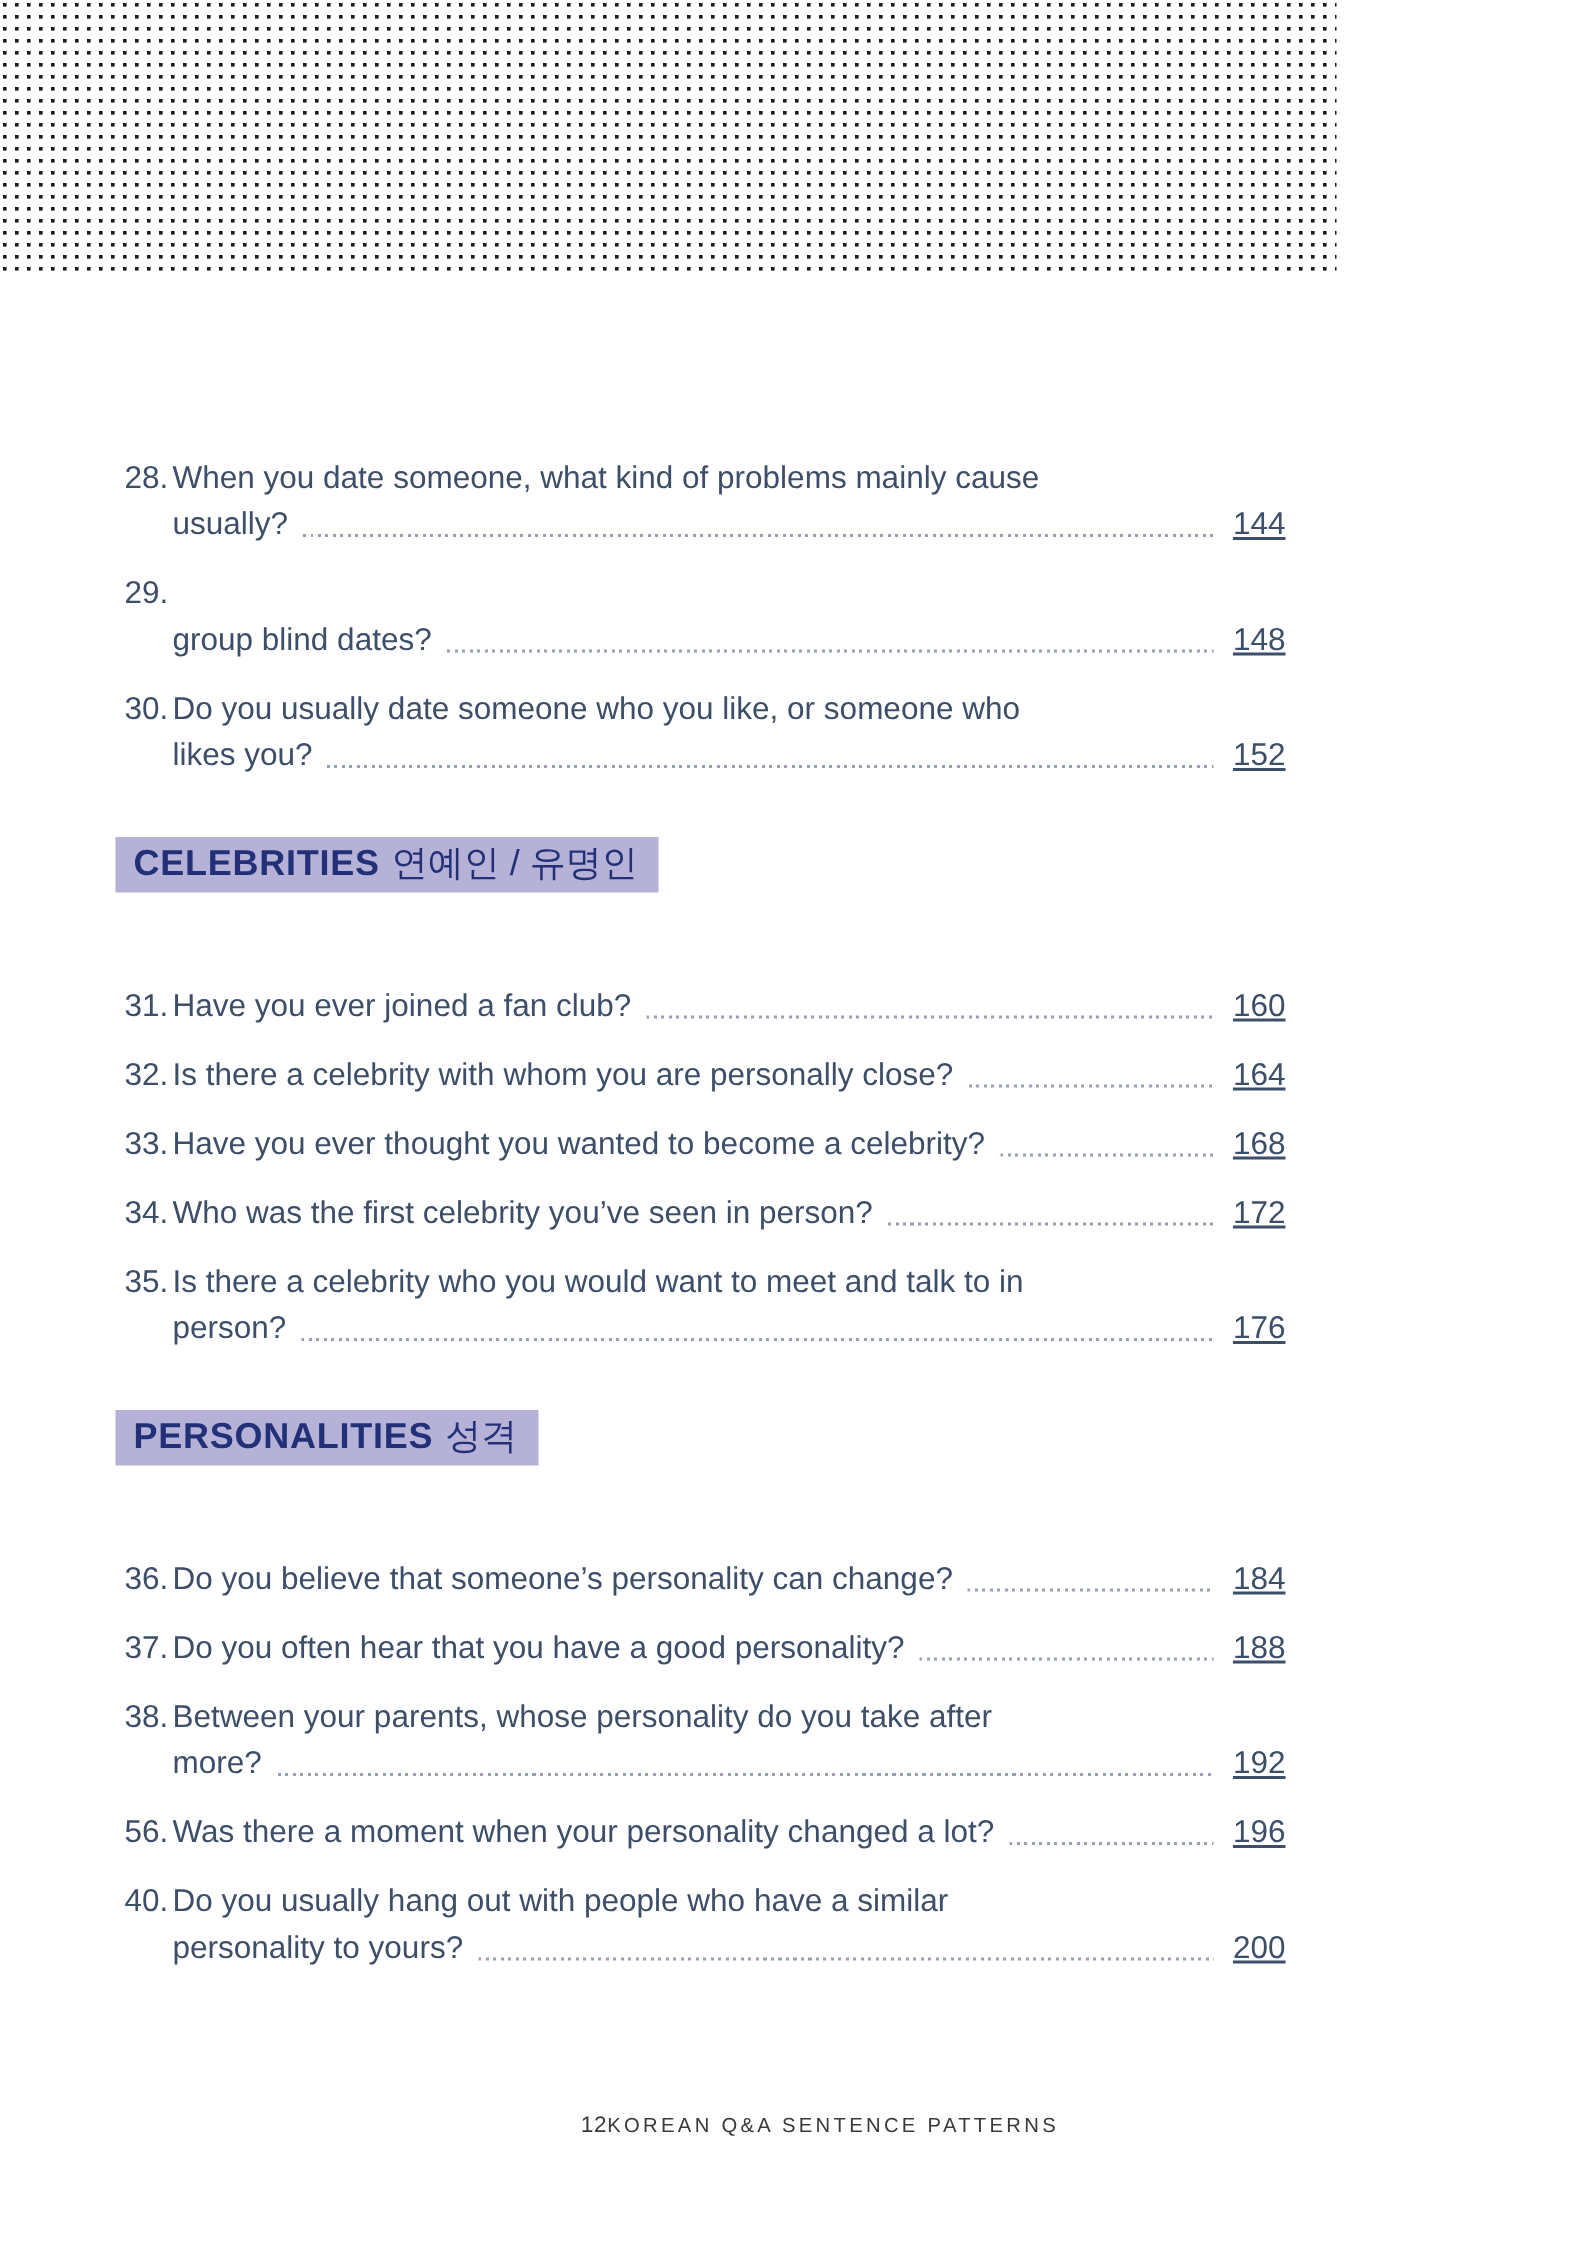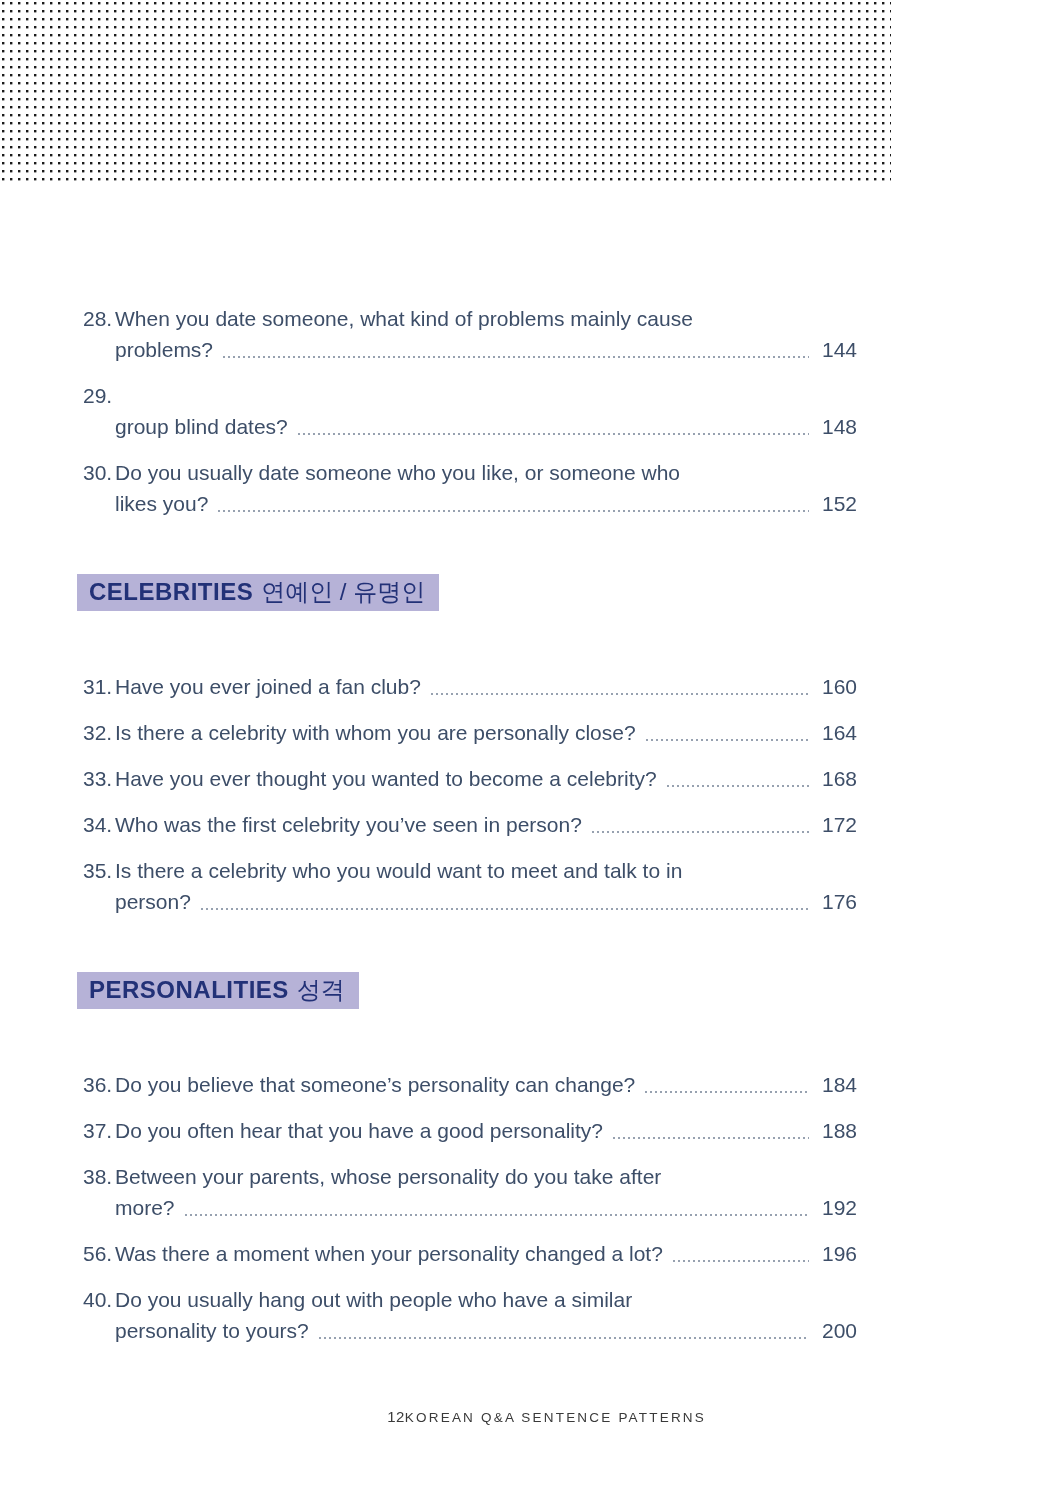--- a/index.html
+++ b/index.html
@@ -35,28 +35,28 @@
   .toc-num { flex: none; width: 32px; }
   .toc-text { flex: 0 1 auto; white-space: nowrap; }
   .leader {
     flex: 1 1 auto;
     min-width: 24px;
     height: 2px;
     align-self: flex-end;
     margin: 0 12px 7px 10px;
     background-image: repeating-linear-gradient(to right, #97a1b0 0px, #97a1b0 2px, transparent 2px, transparent 5px);
   }
-  .toc-page { flex: none; width: 36px; text-align: right; }
+  .toc-page { flex: none; width: 36px; text-align: right; text-decoration: underline; }
 
   
   .section-header {
     display: inline-block;
     background: #b6b2d7;
     margin-left: -6px;
-    margin-top: 40px;
+    margin-top: 24px;
     margin-bottom: 60px;
     padding: 3px 14px 4px 12px;
     line-height: 29px;
     white-space: nowrap;
   }
   .sh-title {
     font-weight: 700;
     font-size: 24px;
     letter-spacing: 0.5px;
     color: #223177;
@@ -98,21 +98,21 @@
     <rect width="1057" height="186" fill="url(#dotp)"></rect>
   </svg>
 
   <div class="toc" id="toc">
       <div class="toc-entry">
         <div class="toc-line">
           <span class="toc-num">28.</span>
           <span class="toc-text">When you date someone, what kind of problems mainly cause</span>
         </div>
         <div class="toc-line cont">
-          <span class="toc-text">problems?</span>
+          <span class="toc-text">usually?</span>
           <span class="leader"></span>
           <span class="toc-page">144</span>
         </div>
       </div>
       <div class="toc-entry">
         <div class="toc-line">
           <span class="toc-num">29.</span>
         </div>
         <div class="toc-line cont">
           <span class="toc-text">group blind dates?</span>

